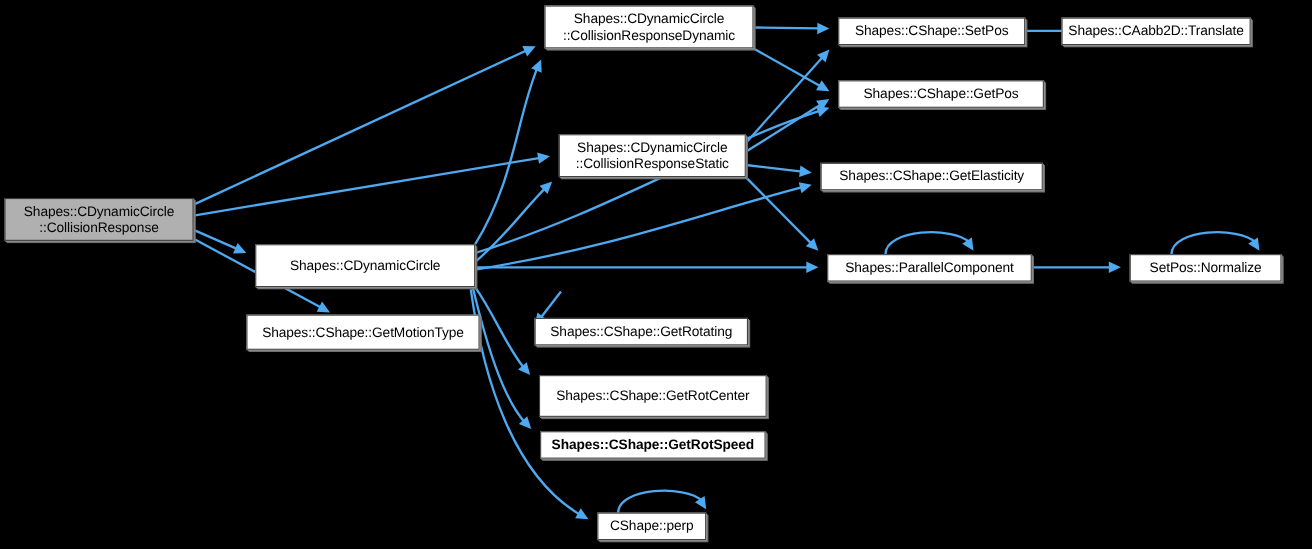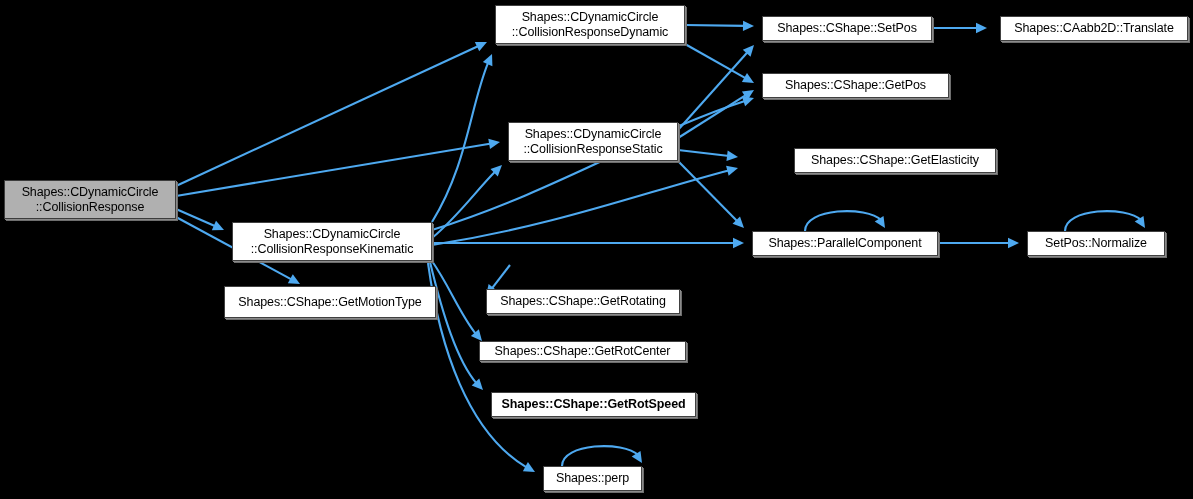--- a/index.html
+++ b/index.html
@@ -169,50 +169,49 @@
       <div class="node" style="left: 495px; top: 5px; width: 190px; height: 39px;">
         <span class="line">Shapes::CDynamicCircle</span>
         <span class="line">::CollisionResponseDynamic</span>
       </div>
       <div class="node" style="left: 508px; top: 122px; width: 170px; height: 39px;">
         <span class="line">Shapes::CDynamicCircle</span>
         <span class="line">::CollisionResponseStatic</span>
       </div>
       <div class="node" style="left: 232px; top: 222px; width: 200px; height: 39px;">
         <span class="line">Shapes::CDynamicCircle</span>
-        <span class="line">::CollisionResponseKinematic</span>
       </div>
       <div class="node" style="left: 762px; top: 16px; width: 170px; height: 25px; align-items: center;">
         <span class="line">Shapes::CShape::SetPos</span>
       </div>
-      <div class="node" style="left: 1000px; top: 16px; width: 188px; height: 25px;">
+      <div class="node" style="left: 965px; top: 16px; width: 172px; height: 25px;">
         <span class="line">Shapes::CAabb2D::Translate</span>
       </div>
       <div class="node" style="left: 762px; top: 73px; width: 187px; height: 25px;">
         <span class="line">Shapes::CShape::GetPos</span>
       </div>
-      <div class="node" style="left: 746px; top: 148px; width: 202px; height: 25px; margin-left: 48px;">
+      <div class="node" style="left: 746px; top: 148px; width: 202px; height: 25px;">
         <span class="line">Shapes::CShape::GetElasticity</span>
       </div>
       <div class="node" style="left: 752px; top: 231px; width: 186px; height: 25px;">
         <span class="line">Shapes::ParallelComponent</span>
       </div>
       <div class="node" style="left: 1027px; top: 231px; width: 138px; height: 25px;">
         <span class="line">SetPos::Normalize</span>
       </div>
       <div class="node" style="left: 224px; top: 286px; width: 212px; height: 32px; text-align: right;">
         <span class="line">Shapes::CShape::GetMotionType</span>
       </div>
       <div class="node" style="left: 486px; top: 289px; width: 194px; height: 25px;">
         <span class="line">Shapes::CShape::GetRotating</span>
       </div>
-      <div class="node" style="left: 479px; top: 341px; width: 207px; height: 20px;">
+      <div class="node" style="left: 490px; top: 341px; width: 207px; height: 38px;">
         <span class="line">Shapes::CShape::GetRotCenter</span>
       </div>
       <div class="node" style="left: 491px; top: 392px; width: 205px; height: 25px; font-weight: bold;">
         <span class="line">Shapes::CShape::GetRotSpeed</span>
       </div>
       <div class="node" style="left: 543px; top: 466px; width: 99px; height: 25px;">
-        <span class="line">Shapes::perp</span>
+        <span class="line">CShape::perp</span>
       </div>
     </div>
 
 </div>
 
 </body></html>

